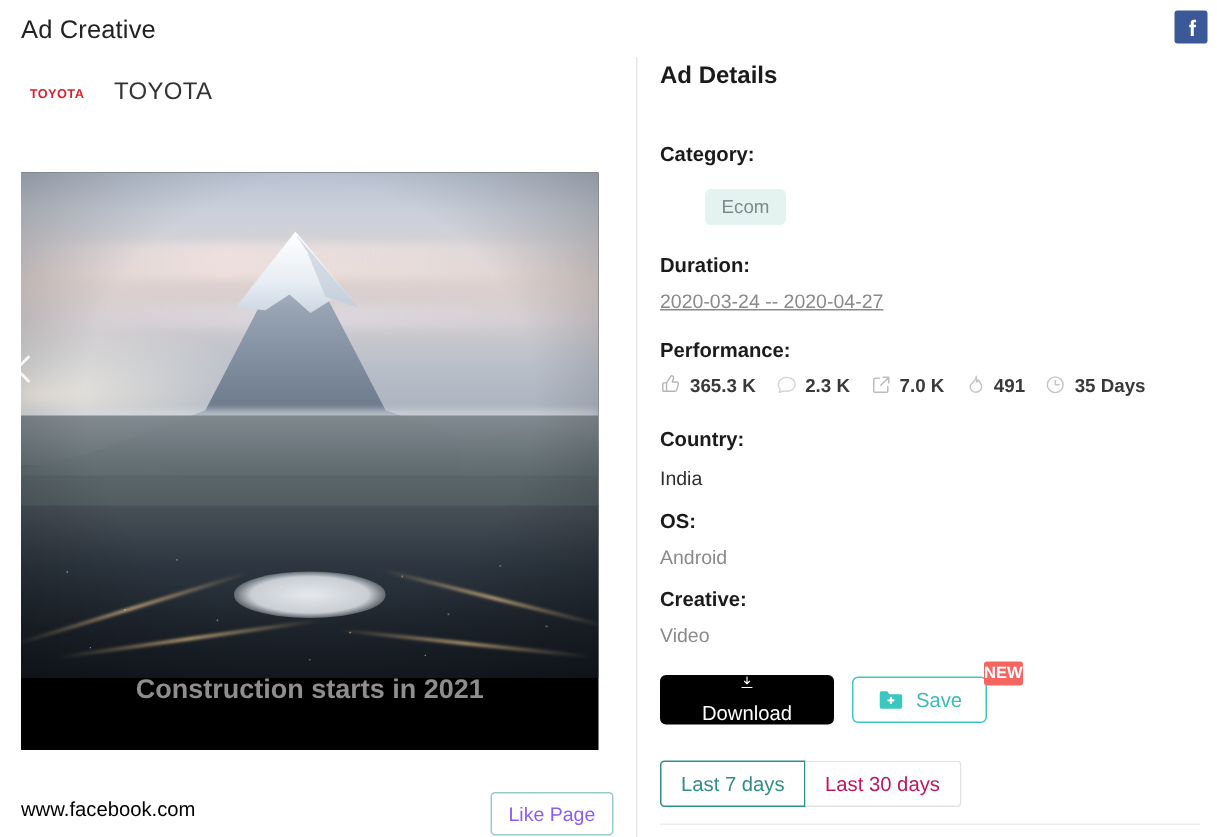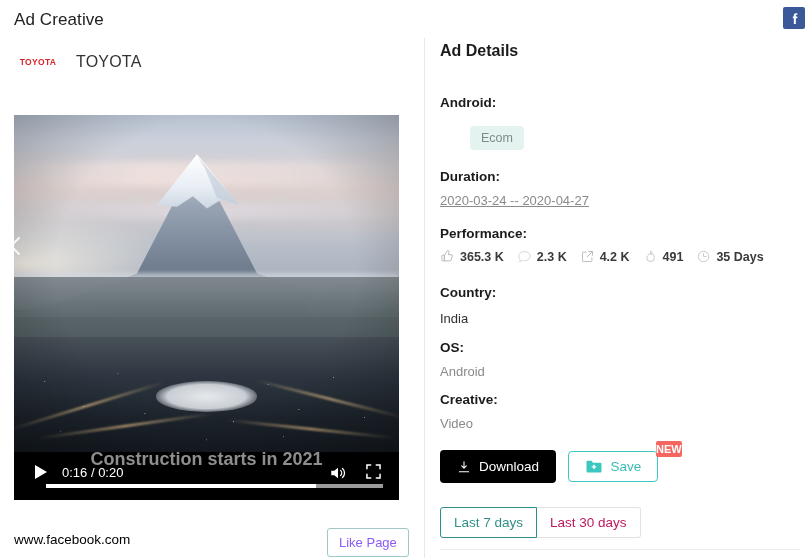--- a/index.html
+++ b/index.html
@@ -231,20 +231,21 @@
   .lbl-creative { top: 392px; }
   .val-creative { top: 416px; }
 
   .btn-download {
     position: absolute; left: 0; top: 450px;
     width: 116px; height: 33px; border-radius: 4px;
     background: #000; color: #fff; border: none;
     display: flex; align-items: center; justify-content: center; gap: 8px;
     font-size: 13.5px; cursor: pointer;
     font-family: "Liberation Sans", sans-serif;
+    flex-direction: column;
   }
   .btn-save {
     position: absolute; left: 128px; top: 451px;
     width: 90px; height: 31px; border-radius: 4px;
     background: #fff; border: 1px solid #3ec7c2; color: #3cbcb8;
     display: flex; align-items: center; justify-content: center; gap: 8px;
     font-size: 13.5px; cursor: pointer;
     font-family: "Liberation Sans", sans-serif;
   }
   .badge-new {
@@ -339,56 +340,35 @@
         <div class="road r1"></div>
         <div class="road r2"></div>
         <div class="road r3"></div>
         <div class="road r4"></div>
         <div class="lights"></div>
         <div class="vignette"></div>
       </div>
 
       <div class="caption">Construction starts in 2021</div>
 
-      <div class="controls">
-        <svg class="ctl-play" viewBox="0 0 14 16">
-          <path d="M1 1 L13 8 L1 15 Z" fill="#ffffff"></path>
-        </svg>
-
-        <div class="ctl-time">0:16 / 0:20</div>
-
-        <svg class="ctl-vol" viewBox="0 0 24 24">
-          <path d="M3 9v6h4l5 4V5L7 9H3z" fill="#ffffff"></path>
-          <path d="M15.5 8.5a5 5 0 010 7" stroke="#ffffff" stroke-width="1.7" fill="none" stroke-linecap="round"></path>
-          <path d="M18 6a8 8 0 010 12" stroke="#ffffff" stroke-width="1.7" fill="none" stroke-linecap="round"></path>
-        </svg>
-
-        <svg class="ctl-full" viewBox="0 0 16 16">
-          <path d="M1 5V1h4M11 1h4v4M15 11v4h-4M5 15H1v-4" stroke="#ffffff" stroke-width="1.6" fill="none" stroke-linecap="round"></path>
-        </svg>
-
-        <div class="progress">
-          <div class="progress-fill" id="progress-fill" style="width: 80%;"></div>
-        </div>
-      </div>
     </div>
 
     <svg class="carousel-prev" viewBox="0 0 14 20">
       <path d="M11 2 L3 10 L11 18" stroke="#ffffff" stroke-width="2" fill="none" stroke-linecap="round" stroke-linejoin="round"></path>
     </svg>
 
     <div class="site-url">www.facebook.com</div>
     <button class="like-page">Like Page</button>
   </div>
 
   <div class="right">
 
     <div class="details-title">Ad Details</div>
 
-    <div class="f-label lbl-category">Android:</div>
+    <div class="f-label lbl-category">Category:</div>
     <div class="tag-ecom">Ecom</div>
 
     <div class="f-label lbl-duration">Duration:</div>
     <div class="f-value val-duration">2020-03-24 -- 2020-04-27</div>
 
     <div class="f-label lbl-performance">Performance:</div>
 
     <div class="perf-row">
       <div class="perf-item">
         <svg width="15" height="15" viewBox="0 0 24 24">
@@ -402,21 +382,21 @@
           <path d="M21 11.5c0 4.1-4 7.4-9 7.4a10.8 10.8 0 01-3-.4L4 20l1.2-3A6.9 6.9 0 013 11.5C3 7.4 7 4.1 12 4.1s9 3.3 9 7.4z" fill="none" stroke="#d3d3d3" stroke-width="1.5" stroke-linejoin="round"></path>
         </svg>
         <span class="perf-val">2.3 K</span>
       </div>
 
       <div class="perf-item">
         <svg width="15" height="15" viewBox="0 0 24 24">
           <path d="M14 4h6v6M20 4l-8.5 8.5" fill="none" stroke="#bdbdbd" stroke-width="1.6" stroke-linecap="round" stroke-linejoin="round"></path>
           <path d="M19 14v5a1 1 0 01-1 1H5a1 1 0 01-1-1V6a1 1 0 011-1h5" fill="none" stroke="#bdbdbd" stroke-width="1.6" stroke-linecap="round" stroke-linejoin="round"></path>
         </svg>
-        <span class="perf-val">4.2 K</span>
+        <span class="perf-val">7.0 K</span>
       </div>
 
       <div class="perf-item">
         <svg width="15" height="15" viewBox="0 0 24 24">
           <path d="M12.5 3c.6 3-1.8 4.4-3.4 6.4A6.8 6.8 0 006 14.2 6.1 6.1 0 0012.2 20a6 6 0 006-6c0-3.4-2.3-5.3-3.4-7.2-.3 1.3-1.1 2-2 2.4.5-2.3-.1-4.6-.3-6.2z" fill="none" stroke="#c4c4c4" stroke-width="1.5" stroke-linejoin="round"></path>
         </svg>
         <span class="perf-val">491</span>
       </div>
 
       <div class="perf-item">

